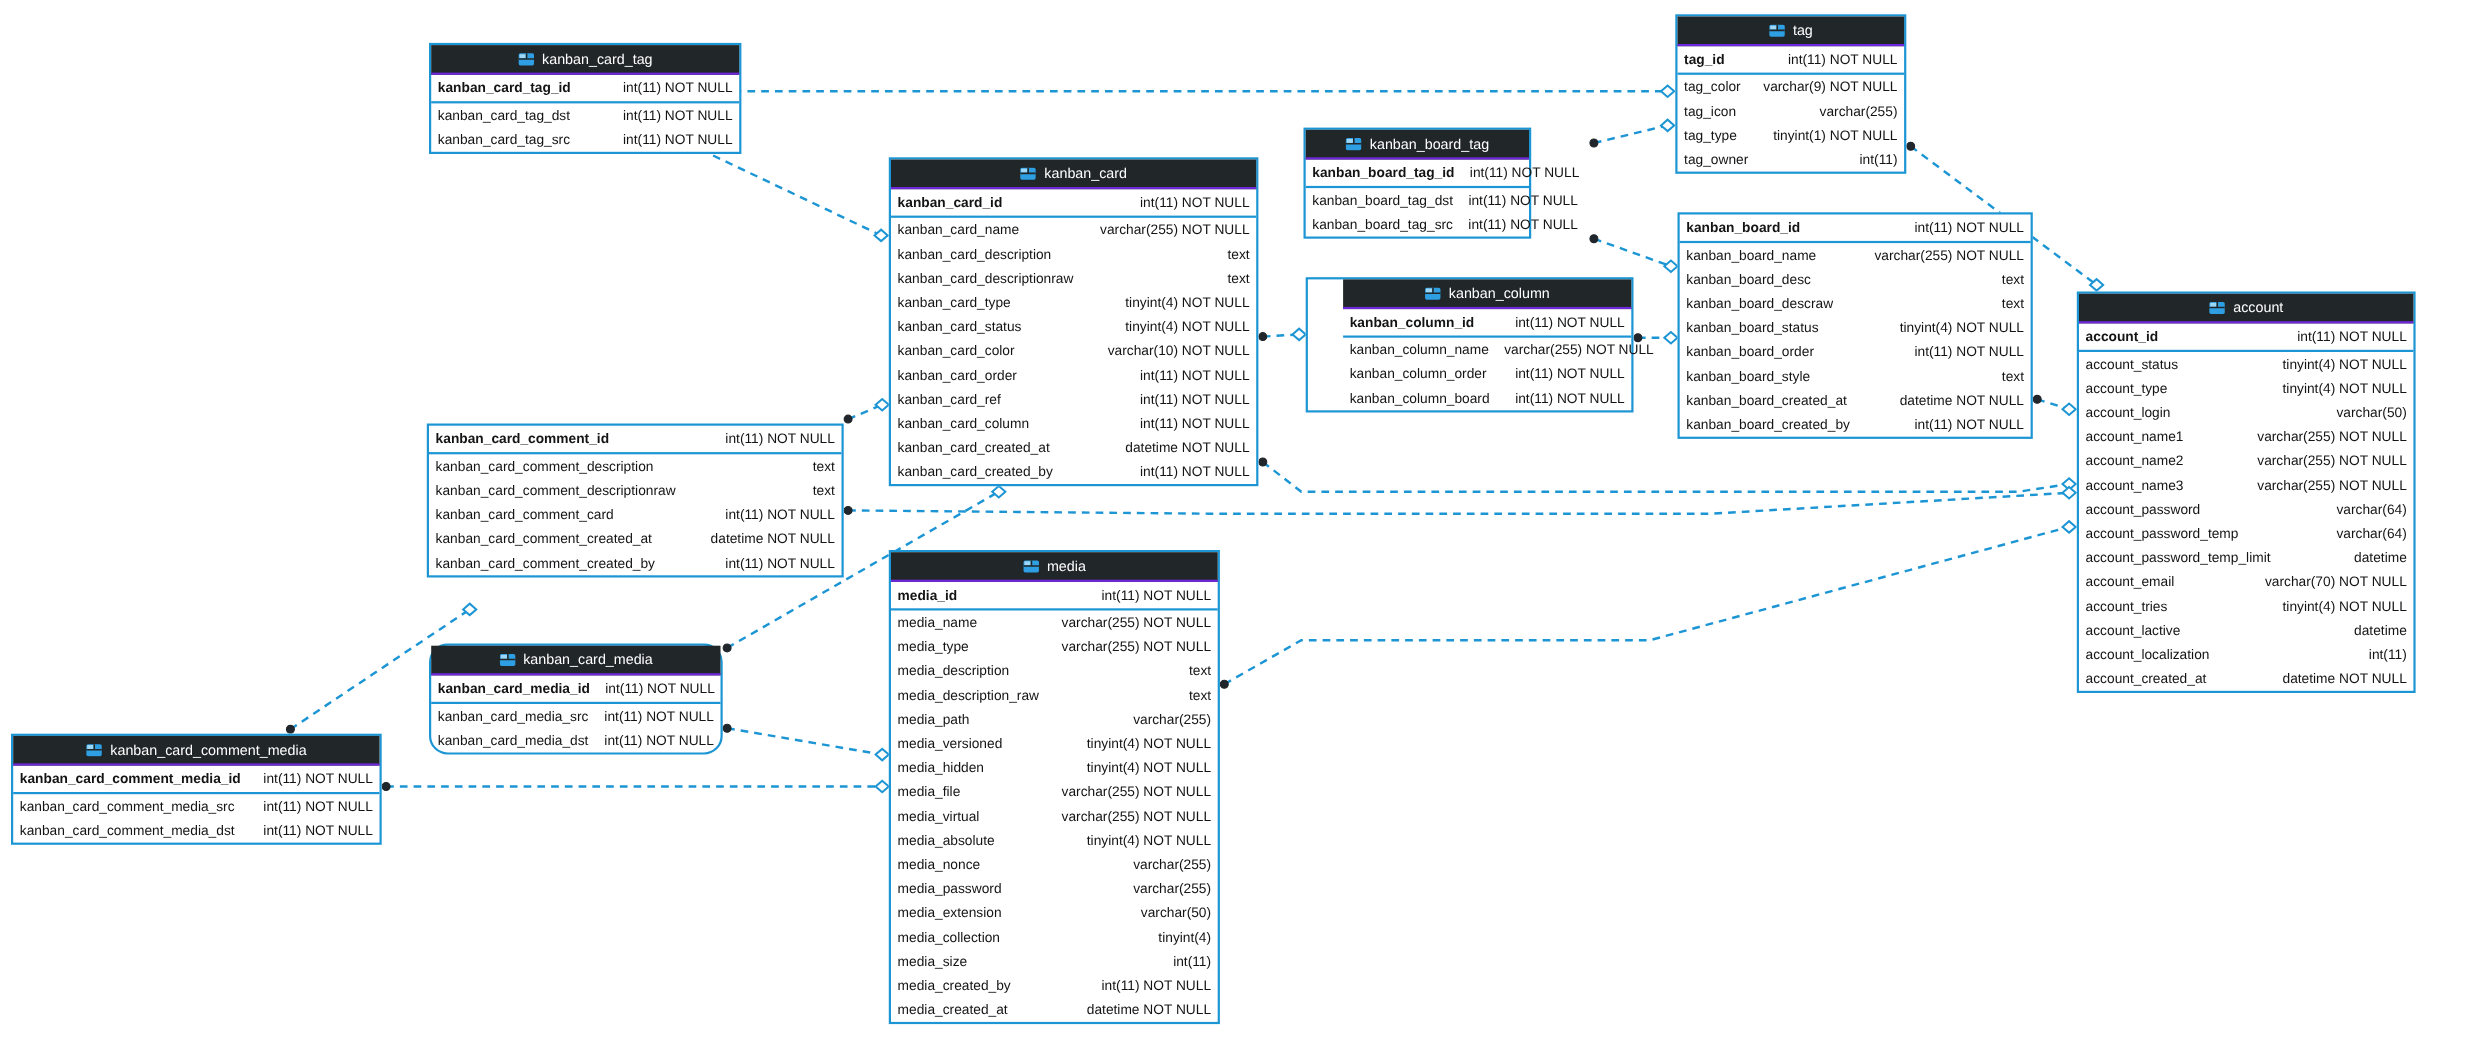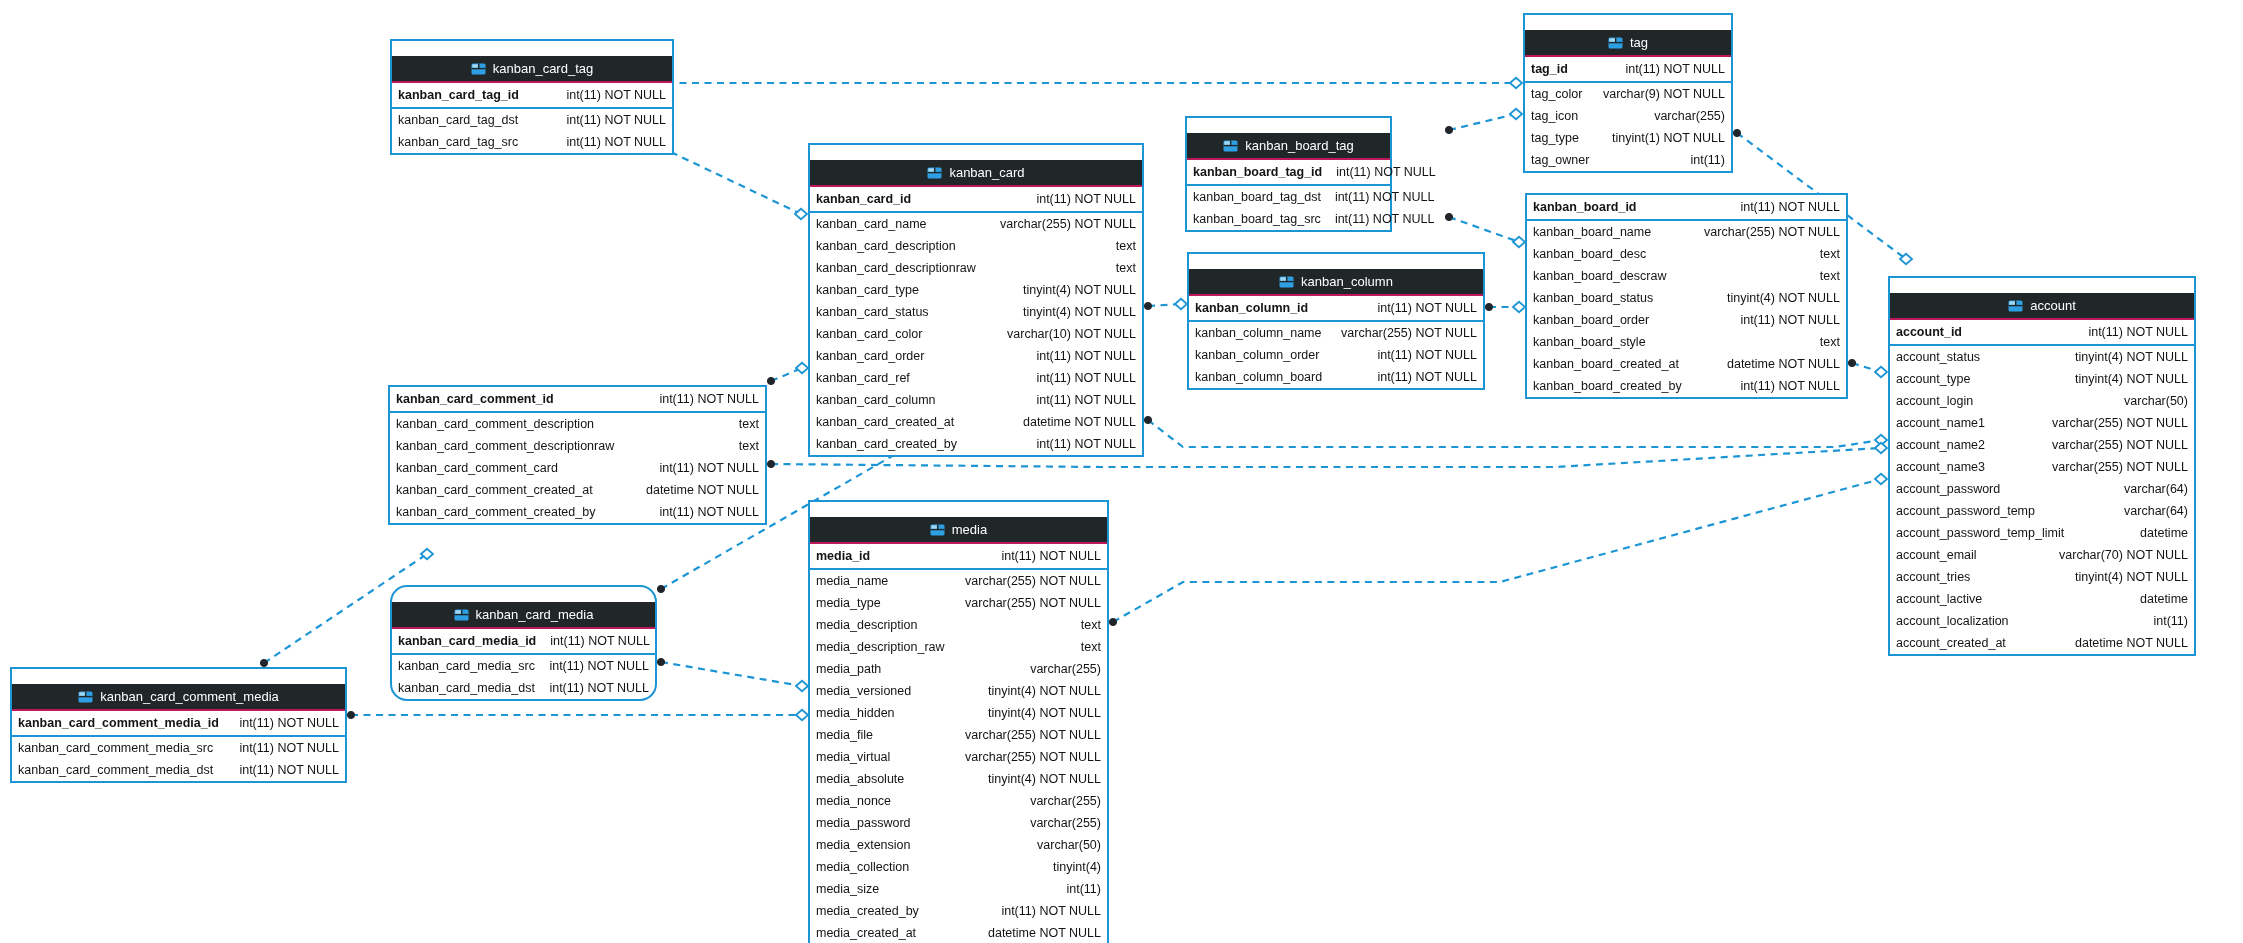--- a/index.html
+++ b/index.html
@@ -19,24 +19,23 @@
     background:#ffffff;
     border:2px solid #1c95d4;
     box-sizing:border-box;
   }
   .tbl-header{
     height:25px;
     background:#212628;
     color:#ffffff;
     display:flex;align-items:center;justify-content:center;gap:7px;
     font-size:13px;
-    border-bottom:2px solid #be185d;
+    border-bottom:2px solid #6d28d9;
     white-space:nowrap;
     cursor:default;
-    margin-top:15px;
   }
   .ticon{display:flex;align-items:center;}
   .trow{
     height:22px;
     display:flex;align-items:center;justify-content:space-between;gap:14px;
     padding:0 6px;
     font-size:12.5px;
     color:#141414;
     white-space:nowrap;
     box-sizing:border-box;
@@ -400,21 +399,21 @@
       </div>
       <div class="trow">
         <span class="fname">kanban_board_tag_dst</span>
         <span class="ftype">int(11) NOT NULL</span>
       </div>
       <div class="trow">
         <span class="fname">kanban_board_tag_src</span>
         <span class="ftype">int(11) NOT NULL</span>
       </div>
     </div>
-    <div class="tbl" style="left: 1187px; top: 252px; width: 298px;">
+    <div class="tbl" style="left: 1187px; top: 252px; width: 298px; padding-left: 32px;">
       <div class="tbl-header">
         <span class="ticon">
           <svg width="15" height="12" viewBox="0 0 15 12">
             <rect x="0.5" y="0.5" width="14" height="11" rx="1.6" fill="#2e9fe2"></rect>
             <rect x="1.3" y="1.3" width="5.6" height="3.6" fill="#9ed7f5"></rect>
             <line x1="0.5" y1="5.6" x2="14.5" y2="5.6" stroke="#212628" stroke-width="1.4"></line>
             <line x1="7.7" y1="0.5" x2="7.7" y2="5.6" stroke="#212628" stroke-width="1.4"></line>
           </svg>
         </span>
         <span class="ttitle">kanban_column</span>
@@ -500,21 +499,21 @@
       </div>
       <div class="trow">
         <span class="fname">tag_type</span>
         <span class="ftype">tinyint(1) NOT NULL</span>
       </div>
       <div class="trow">
         <span class="fname">tag_owner</span>
         <span class="ftype">int(11)</span>
       </div>
     </div>
-    <div class="tbl" style="left: 1888px; top: 276px; width: 308px;">
+    <div class="tbl" style="left: 1888px; top: 265px; width: 308px;">
       <div class="tbl-header">
         <span class="ticon">
           <svg width="15" height="12" viewBox="0 0 15 12">
             <rect x="0.5" y="0.5" width="14" height="11" rx="1.6" fill="#2e9fe2"></rect>
             <rect x="1.3" y="1.3" width="5.6" height="3.6" fill="#9ed7f5"></rect>
             <line x1="0.5" y1="5.6" x2="14.5" y2="5.6" stroke="#212628" stroke-width="1.4"></line>
             <line x1="7.7" y1="0.5" x2="7.7" y2="5.6" stroke="#212628" stroke-width="1.4"></line>
           </svg>
         </span>
         <span class="ttitle">account</span>

